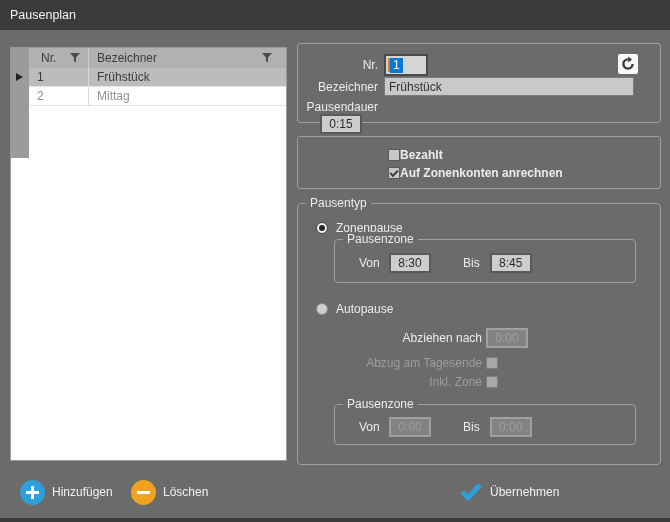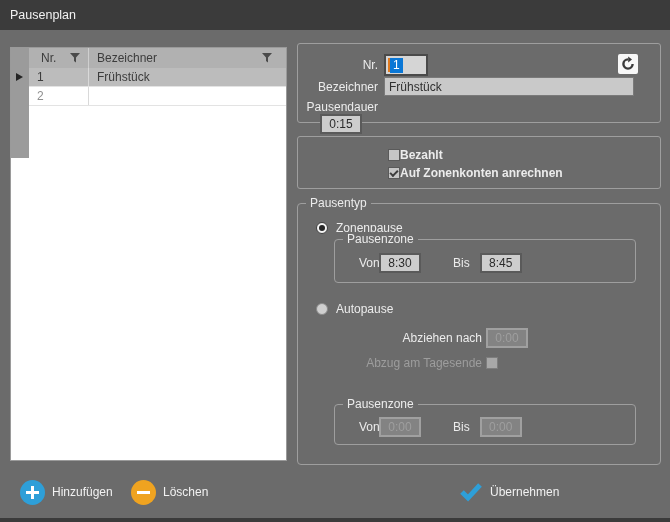--- a/index.html
+++ b/index.html
@@ -62,21 +62,21 @@
   .radio{width:12px;height:12px;border-radius:50%;flex:none;display:flex;align-items:center;justify-content:center;}
   .radio.on{background:#f4f4f4;border:1px solid #3f3f3f;}
   .radio.on .dot{width:6px;height:6px;border-radius:50%;background:#262626;}
   .radio.off{background:#cfcfcf;border:1px solid #8a8a8a;}
   .radio-label{margin-left:8px;}
   .dis{color:#9d9d9d;}
   .rlabel{text-align:right;}
   
   .gb-zone{left:36px;width:302px;}
   .zone-row{display:flex;align-items:center;padding:13px 0 0 24px;}
-  .z-von{width:20px;text-align:left;}
+  .z-von{width:20px;text-align:left;margin-right:10px;}
   .z-bis{margin-left:32px;margin-right:10px;}
   
   .btn{position:absolute;top:479px;height:26px;display:flex;align-items:center;cursor:default;}
   .circle{width:25px;height:25px;border-radius:50%;position:relative;flex:none;}
   .circle .bar-h{position:absolute;left:6px;top:11px;width:13px;height:3px;background:#ffffff;}
   .circle .bar-v{position:absolute;left:11px;top:6px;width:3px;height:13px;background:#ffffff;}
   .circle .x1{position:absolute;left:6px;top:11px;width:13px;height:3px;background:#38424a;transform:rotate(45deg);}
   .circle .x2{position:absolute;left:6px;top:11px;width:13px;height:3px;background:#38424a;transform:rotate(-45deg);}
   .btn-label{margin-left:7px;color:#f2f2f2;}
 </style>
@@ -106,20 +106,21 @@
           <path d="M0 0 H10 L6 4.5 V9.5 L4 8 V4.5 Z" fill="#4a4a4a"></path>
         </svg>
       </div>
     </div>
     <div class="trow selected" style="top:20px;">
       <div class="td td-nr">1</div>
       <div class="td td-bez">Frühstück</div>
     </div>
     <div class="trow" style="top:39px;">
       <div class="td td-nr">2</div>
+      <div class="td td-bez">Mittag</div>
     </div>
   </div>
 
   <div class="panel panel1">
     <div class="form-row" style="left:0;top:10px;">
       <span class="flabel">Nr.</span>
       <div class="nr-box">
         <span class="caret"></span>
         <span class="sel-text">1</span>
       </div>
@@ -179,20 +180,24 @@
     <div class="form-row" style="left:0;top:124px;">
       <span class="rlabel" style="width:184px;margin-right:4px;">Abziehen nach</span>
       <input class="time-input" disabled="" value="0:00" style="">
     </div>
 
     <div class="check-row" style="left:0;top:152px;">
       <span class="rlabel dis" style="width:184px;margin-right:4px;">Abzug am Tagesende</span>
       <span class="cb disabled"></span>
     </div>
 
+    <div class="check-row" style="left:0;top:171px;">
+      <span class="rlabel dis" style="width:184px;margin-right:4px;">Inkl. Zone</span>
+      <span class="cb disabled"></span>
+    </div>
 
     <div class="groupbox gb-zone" style="top:200px;height:41px;">
       <span class="legend">Pausenzone</span>
       <div class="zone-row" style="padding-top:12px;">
         <span class="z-von">Von</span>
         <input class="time-input" disabled="" value="0:00" style="">
         <span class="z-bis">Bis</span>
         <input class="time-input" disabled="" value="0:00" style="">
       </div>
     </div>

